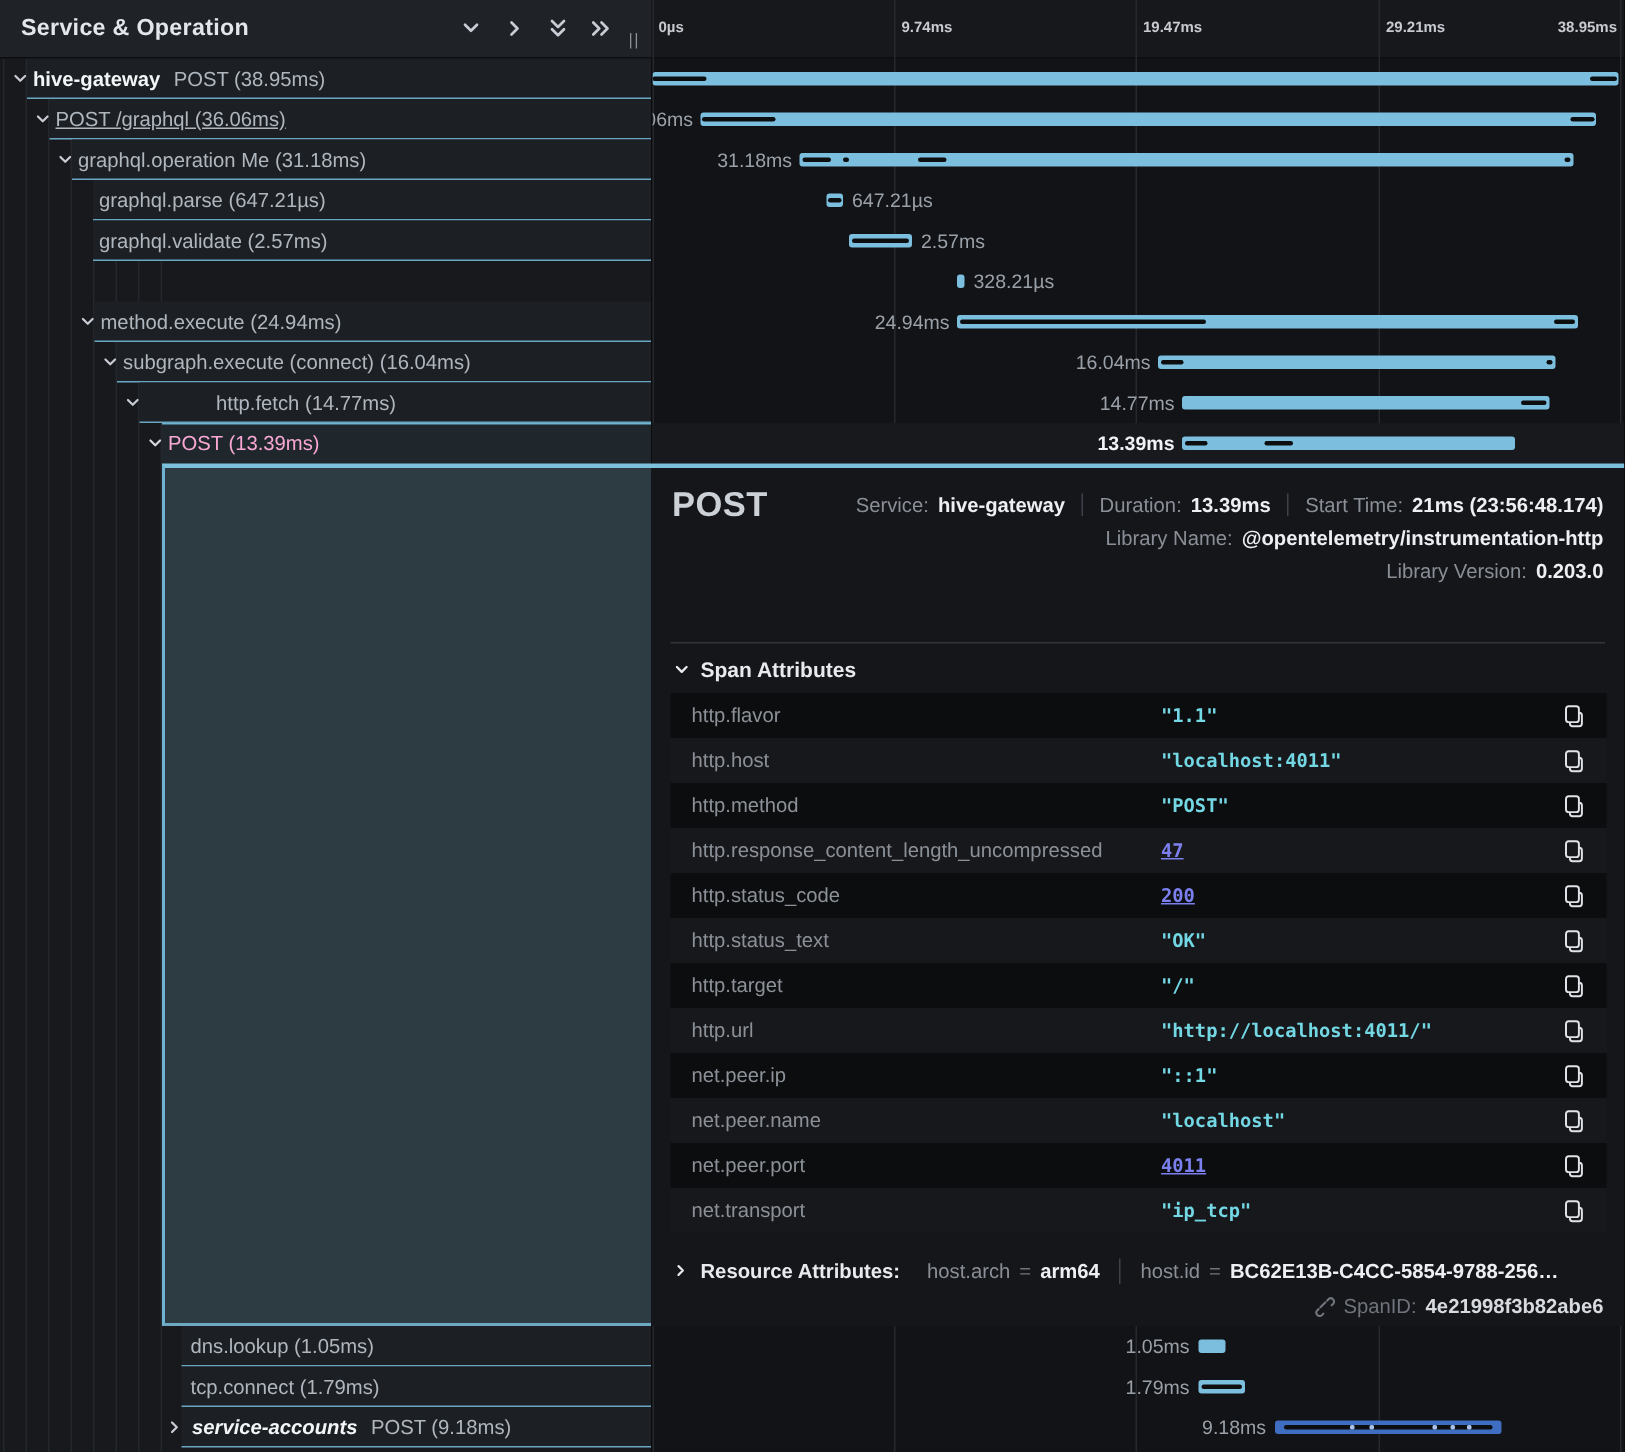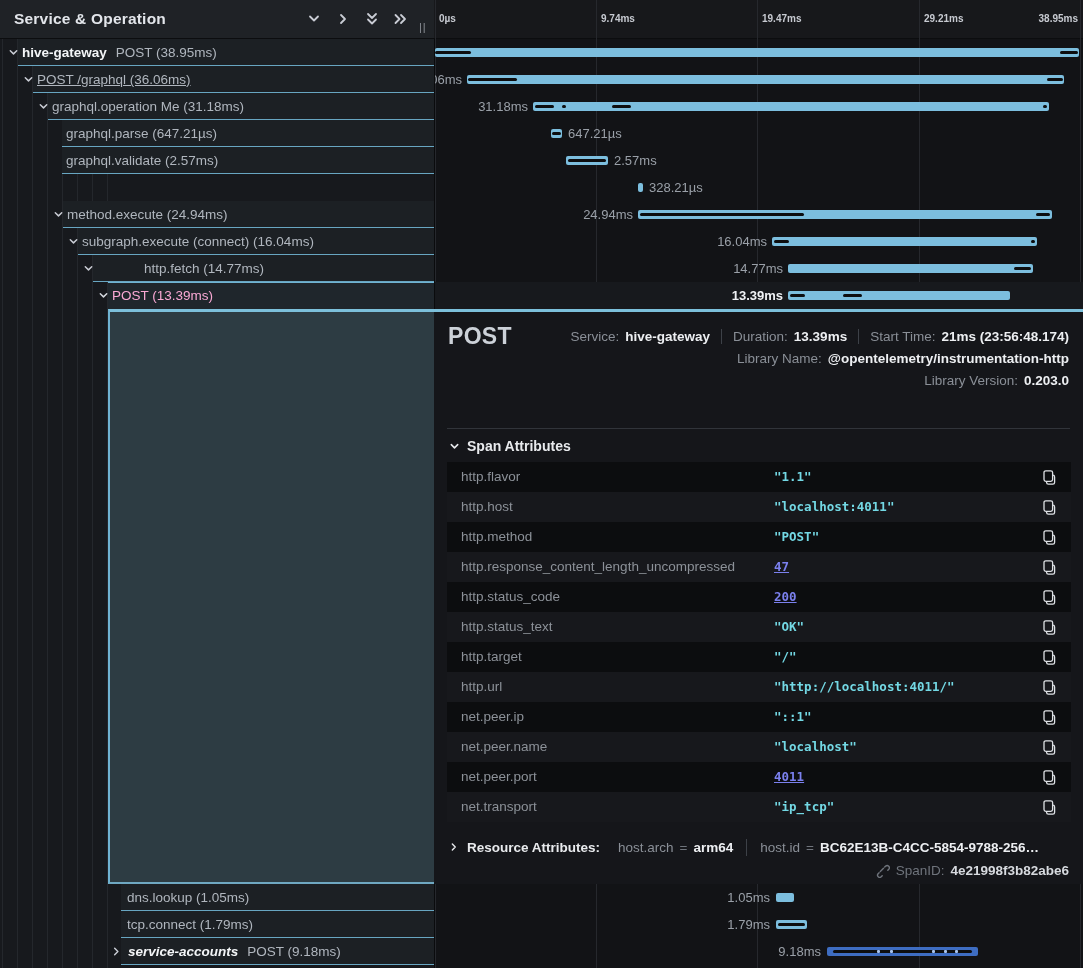--- a/index.html
+++ b/index.html
@@ -25,21 +25,21 @@
   .trow{position:absolute;left:0;width:434px;height:27px;cursor:pointer;}
   .trow .fill{position:absolute;top:0;bottom:0;right:0;background:#1c2024;border-bottom:1px solid #68a6c2;}
   .trow.sel .fill{background:#1f262c;border-top:1px solid #6fb3d2;border-bottom:none;}
   .ttext{position:absolute;top:0;height:27px;line-height:27px;font-size:13.5px;color:#b0b6be;white-space:nowrap;}
   .tsvc{font-weight:700;color:#f3f5f7;margin-right:9px;}
   .tsvc.it{font-style:italic;}
   .tchev{position:absolute;top:8px;}
 
   
   .tl-top{left:435px;top:39px;width:648px;height:271px;overflow:hidden;}
-  .tl-bot{left:412px;top:884px;width:648px;height:84px;overflow:hidden;}
+  .tl-bot{left:435px;top:884px;width:648px;height:84px;overflow:hidden;}
   .tlrow{position:absolute;left:0;width:648px;height:27px;}
   .tlrow.sel{background:#17191d;}
   .blabel{position:absolute;top:0;height:27px;line-height:27px;font-size:13px;color:#9aa0a8;white-space:nowrap;}
   .blabel.bold{color:#f0f2f5;font-weight:700;}
   .bar{position:absolute;top:9px;height:9px;background:#7cbede;border-radius:2px;cursor:pointer;}
   .bar.remote{background:#3e6dc2;}
   .bmark{position:absolute;top:12px;height:3px;background:#0d0e10;border-radius:1.5px;}
   .bdot{position:absolute;top:12px;width:3px;height:3px;background:#a9c2ea;border-radius:1px;}
 
   

